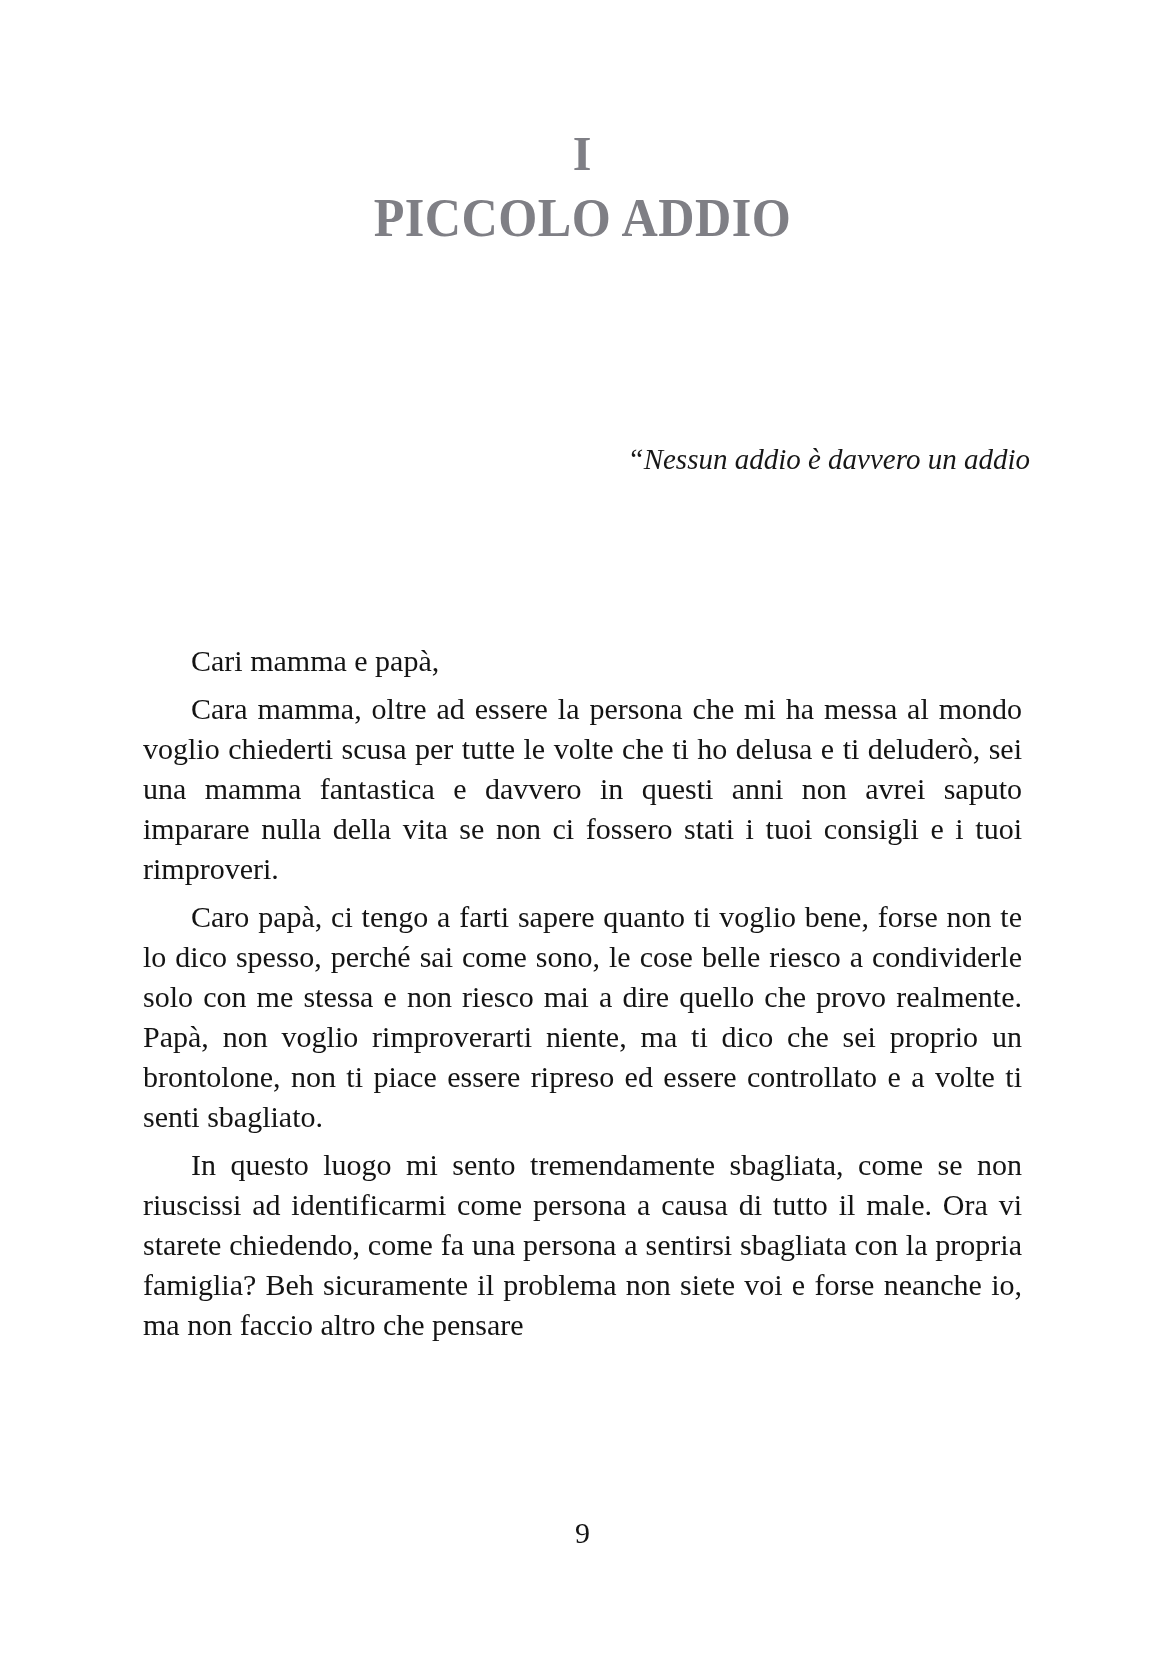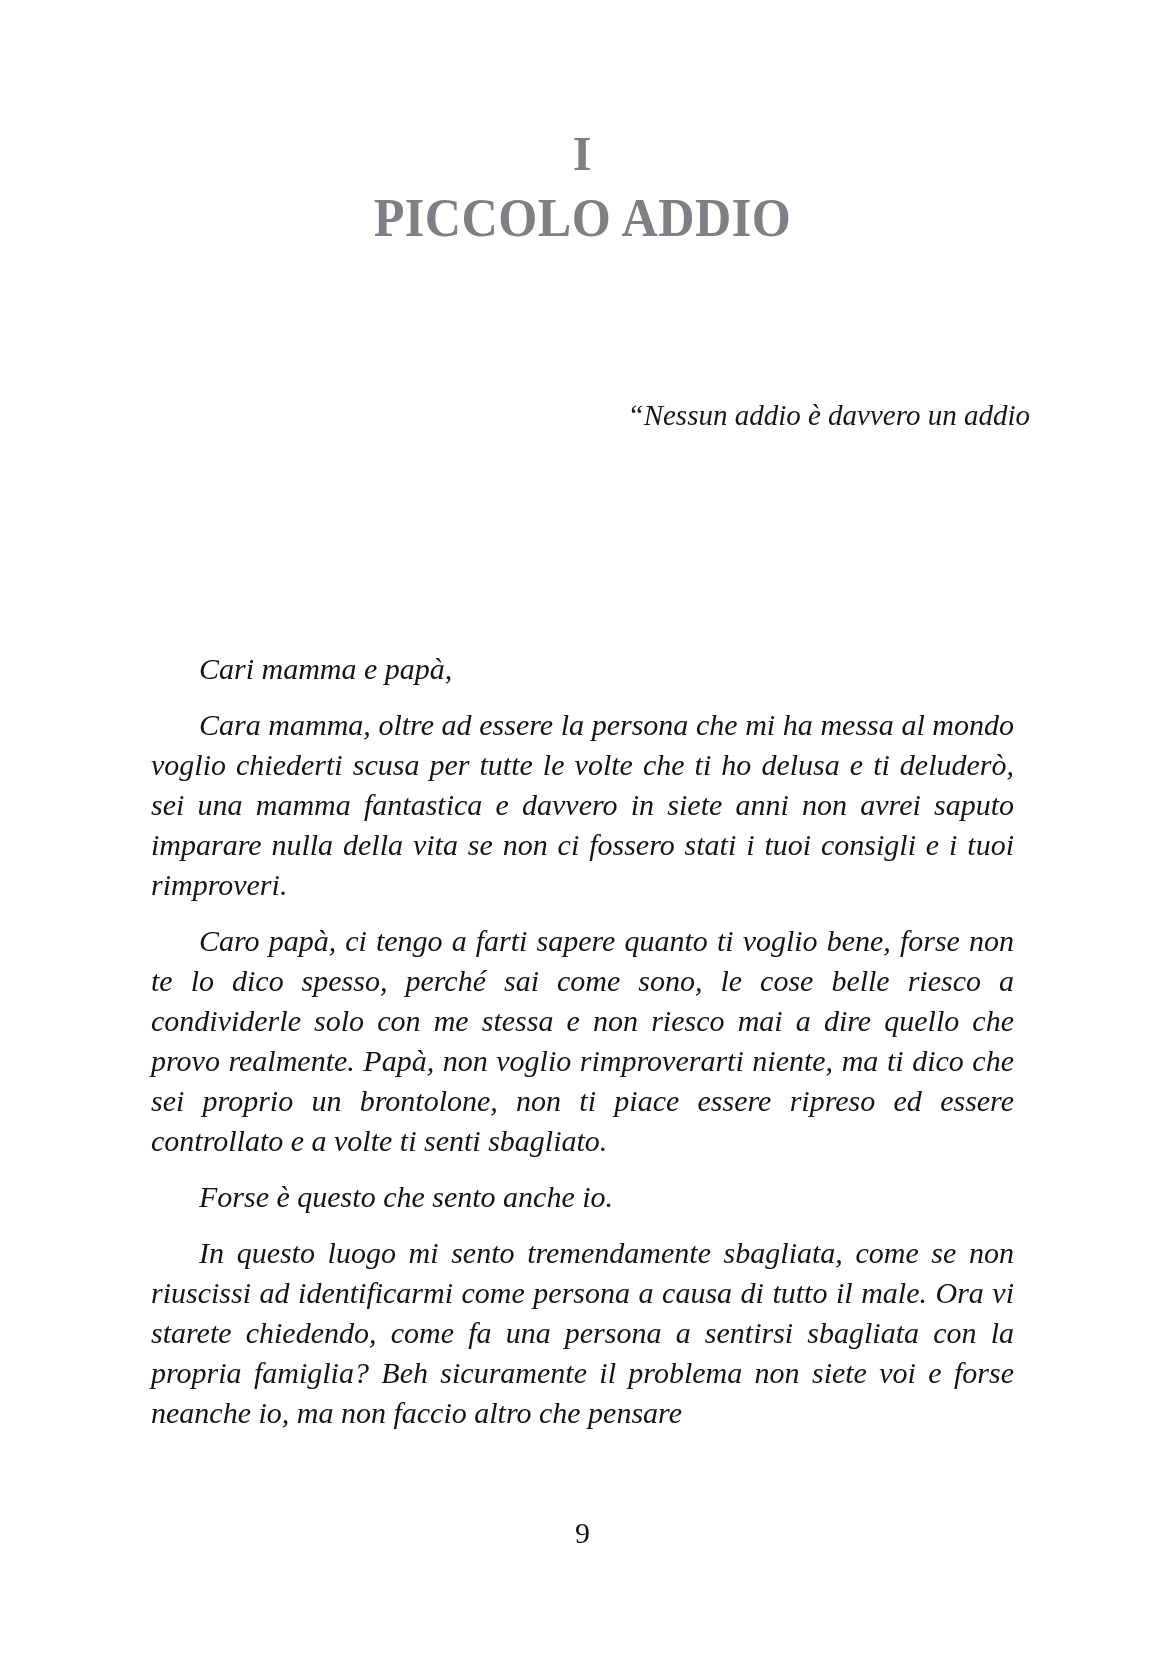--- a/index.html
+++ b/index.html
@@ -34,42 +34,41 @@
   .chapter-title {
     margin-top: 13px;
     font-size: 54px;
     line-height: 54px;
     letter-spacing: 0.5px;
     transform: scaleX(0.93);
     transform-origin: center;
   }
   .epigraph {
     position: absolute;
-    top: 396px;
+    top: 440px;
     right: 135px;
     text-align: right;
     font-style: italic;
     font-size: 29px;
     line-height: 39px;
     color: #171717;
   }
   .body-text {
     position: absolute;
     top: 633px;
     left: 135px;
     width: 895px;
     font-size: 30px;
     line-height: 40px;
     text-align: justify;
     hyphens: auto;
   }
   .body-text p {
-    margin: 16px;
+    margin: 8px;
     text-indent: 48px;
-    font-style: italic;
   }
   .folio {
     position: absolute;
     top: 1518px;
     left: 0;
     right: 0;
     text-align: center;
     font-size: 30px;
     line-height: 30px;
   }
@@ -83,21 +82,20 @@
     <div class="chapter-number">I</div>
     <div class="chapter-title">PICCOLO ADDIO</div>
   </header>
 
   <div class="epigraph">
     <div>“Nessun addio è davvero un addio</div>
   </div>
 
   <div class="body-text" lang="it">
     <p>Cari mamma e papà,</p>
-    <p>Cara mamma, oltre ad essere la persona che mi ha messa al mondo voglio chiederti scusa per tutte le volte che ti ho delusa e ti deluderò, sei una mamma fantastica e davvero in siete anni non avrei saputo imparare nulla della vita se non ci fossero stati i tuoi consigli e i tuoi rimproveri.</p>
+    <p>Cara mamma, oltre ad essere la persona che mi ha messa al mondo voglio chiederti scusa per tutte le volte che ti ho delusa e ti deluderò, sei una mamma fantastica e davvero in questi anni non avrei saputo imparare nulla della vita se non ci fossero stati i tuoi consigli e i tuoi rimproveri.</p>
     <p>Caro papà, ci tengo a farti sapere quanto ti voglio bene, forse non te lo dico spesso, perché sai come sono, le cose belle riesco a condividerle solo con me stessa e non riesco mai a dire quello che provo realmente. Papà, non voglio rimproverarti niente, ma ti dico che sei proprio un brontolone, non ti piace essere ripreso ed essere controllato e a volte ti senti sbagliato.</p>
-    <p>Forse è questo che sento anche io.</p>
     <p>In questo luogo mi sento tremendamente sbagliata, come se non riuscissi ad identificarmi come persona a causa di tutto il male. Ora vi starete chiedendo, come fa una persona a sentirsi sbagliata con la propria famiglia? Beh sicuramente il problema non siete voi e forse neanche io, ma non faccio altro che pensare</p>
   </div>
 
   <div class="folio">9</div>
 
 </div>
 
 </body></html>

